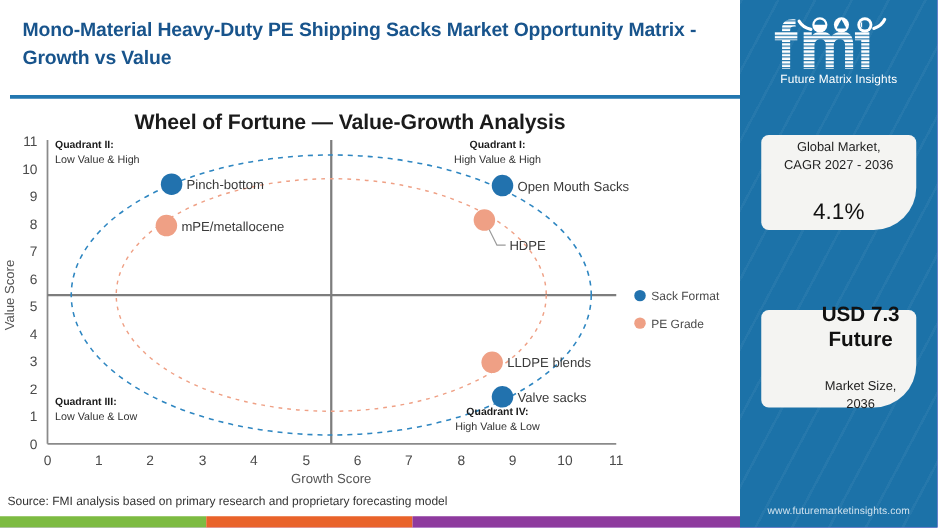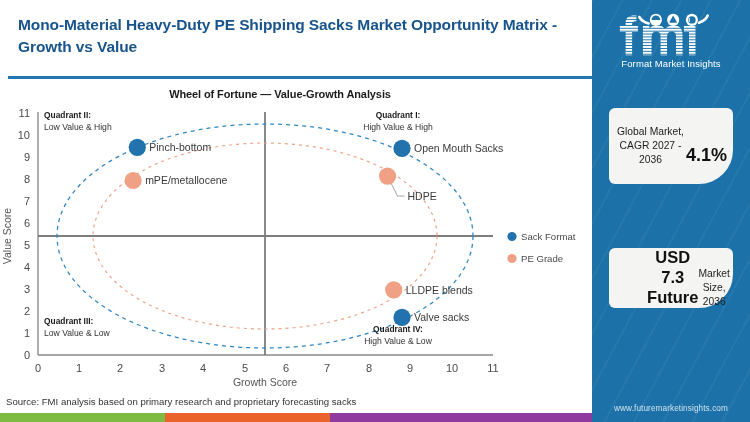--- a/index.html
+++ b/index.html
@@ -17,21 +17,21 @@
   .header h1 {
     font-size:15.5px; font-weight:bold; color:#18548C; line-height:1.45;
     letter-spacing:-0.1px;
   }
   .header-rule {
     position:absolute; left:8px; top:76px; width:584px; height:3px; background:#2277B0;
   }
 
   .chart-title {
     position:absolute; left:0; top:88px; width:560px; text-align:center;
-    font-size:11px; font-weight:bold; color:#1b1b1b; letter-spacing:-0.1px;
+    font-size:17px; font-weight:bold; color:#1b1b1b; letter-spacing:-0.1px;
   }
 
   
   .plot-wrap { position:absolute; left:0; top:100px; width:592px; height:290px; }
   svg.plot { position:absolute; left:0; top:0; }
 
   .tick { font-size:11px; fill:#4a4a4a; font-family:"Liberation Sans", sans-serif; }
   .axis-label { font-size:10.5px; fill:#555; font-family:"Liberation Sans", sans-serif; }
 
   .q-title { font-size:8.4px; font-weight:bold; fill:#1b1b1b; font-family:"Liberation Sans", sans-serif; }
@@ -66,28 +66,28 @@
     z-index:2;
   }
   .logo-mark { width:108px; height:44px; }
   .logo-sub {
     font-size:9.5px; color:#fff; letter-spacing:.1px; margin-top:1px; font-weight:500;
   }
 
   .card {
     position:absolute; left:17px; width:124px;
     background:#F4F4F2; border-radius:6px 6px 34px 6px;
-    display:flex; flex-direction:row; align-items:center; justify-content:center;
+    display:flex; flex-direction:column; align-items:center; justify-content:center;
     text-align:center; z-index:2; padding:8px 6px;
   }
   .card-a { top:108px; height:76px; }
-  .card-b { top:248px; height:60px; border-radius:6px 6px 34px 6px;padding-left:41px; }
+  .card-b { top:248px; height:78px; border-radius:6px 6px 34px 6px;padding-left:41px; }
 
   .card-small { font-size:10.3px; color:#1d1d1d; line-height:1.35; }
-  .card-big { font-size:18px; font-weight:bold; color:#111; margin-top:19px; }
+  .card-big { font-size:18px; font-weight:normal; color:#111; margin-top:19px; }
   .card-big2 { font-size:16.5px; font-weight:bold; color:#111; line-height:1.2; }
 
   .site {
     position:absolute; left:0; bottom:9px; width:158px; text-align:center;
     font-size:8.2px; color:#CFE2EE; letter-spacing:.1px; z-index:2;
   }
 </style>
 </head>
 <body>
 
@@ -208,21 +208,21 @@
             </g>
             <g>
               <circle cx="512" cy="158.5" r="4.6" fill="#EFA085"></circle>
               <text class="leg-label" x="521" y="162">PE Grade</text>
             </g>
           </g>
 
       </svg>
     </div>
 
-    <div class="source">Source: FMI analysis based on primary research and proprietary forecasting sacks</div>
+    <div class="source">Source: FMI analysis based on primary research and proprietary forecasting model</div>
 
     <div class="botbar">
       <span style="width:165px;background:#7DBB42"></span>
       <span style="width:165px;background:#E9632A"></span>
       <span style="width:262px;background:#8E3A9E"></span>
     </div>
   </div>
 
   <div class="side">
 
@@ -254,21 +254,21 @@
           <path d="M73 13 a5 5 0 0 1 10 0 z M78 3 l3.5 6 h-7 z"></path>
           <circle cx="104" cy="9" r="5.2"></circle>
         </g>
         <g fill="#ffffff">
           <path d="M101 5.2 a5.2 5.2 0 0 0 0 7.6 z"></path>
         </g>
 
         <path d="M44 14 q-9 -2 -13 -9" stroke="#ffffff" stroke-width="3.6" fill="none" stroke-linecap="round"></path>
         <path d="M114 13 q9 -3 12 -10" stroke="#ffffff" stroke-width="3.6" fill="none" stroke-linecap="round"></path>
       </svg>
-      <div class="logo-sub">Format Market Insights</div>
+      <div class="logo-sub">Future Matrix Insights</div>
     </div>
 
     <div class="card card-a">
       <div class="card-small">
         <span>Global Market,</span><br>
         <span>CAGR 2027 - 2036</span>
       </div>
       <div class="card-big">4.1%</div>
     </div>
 

